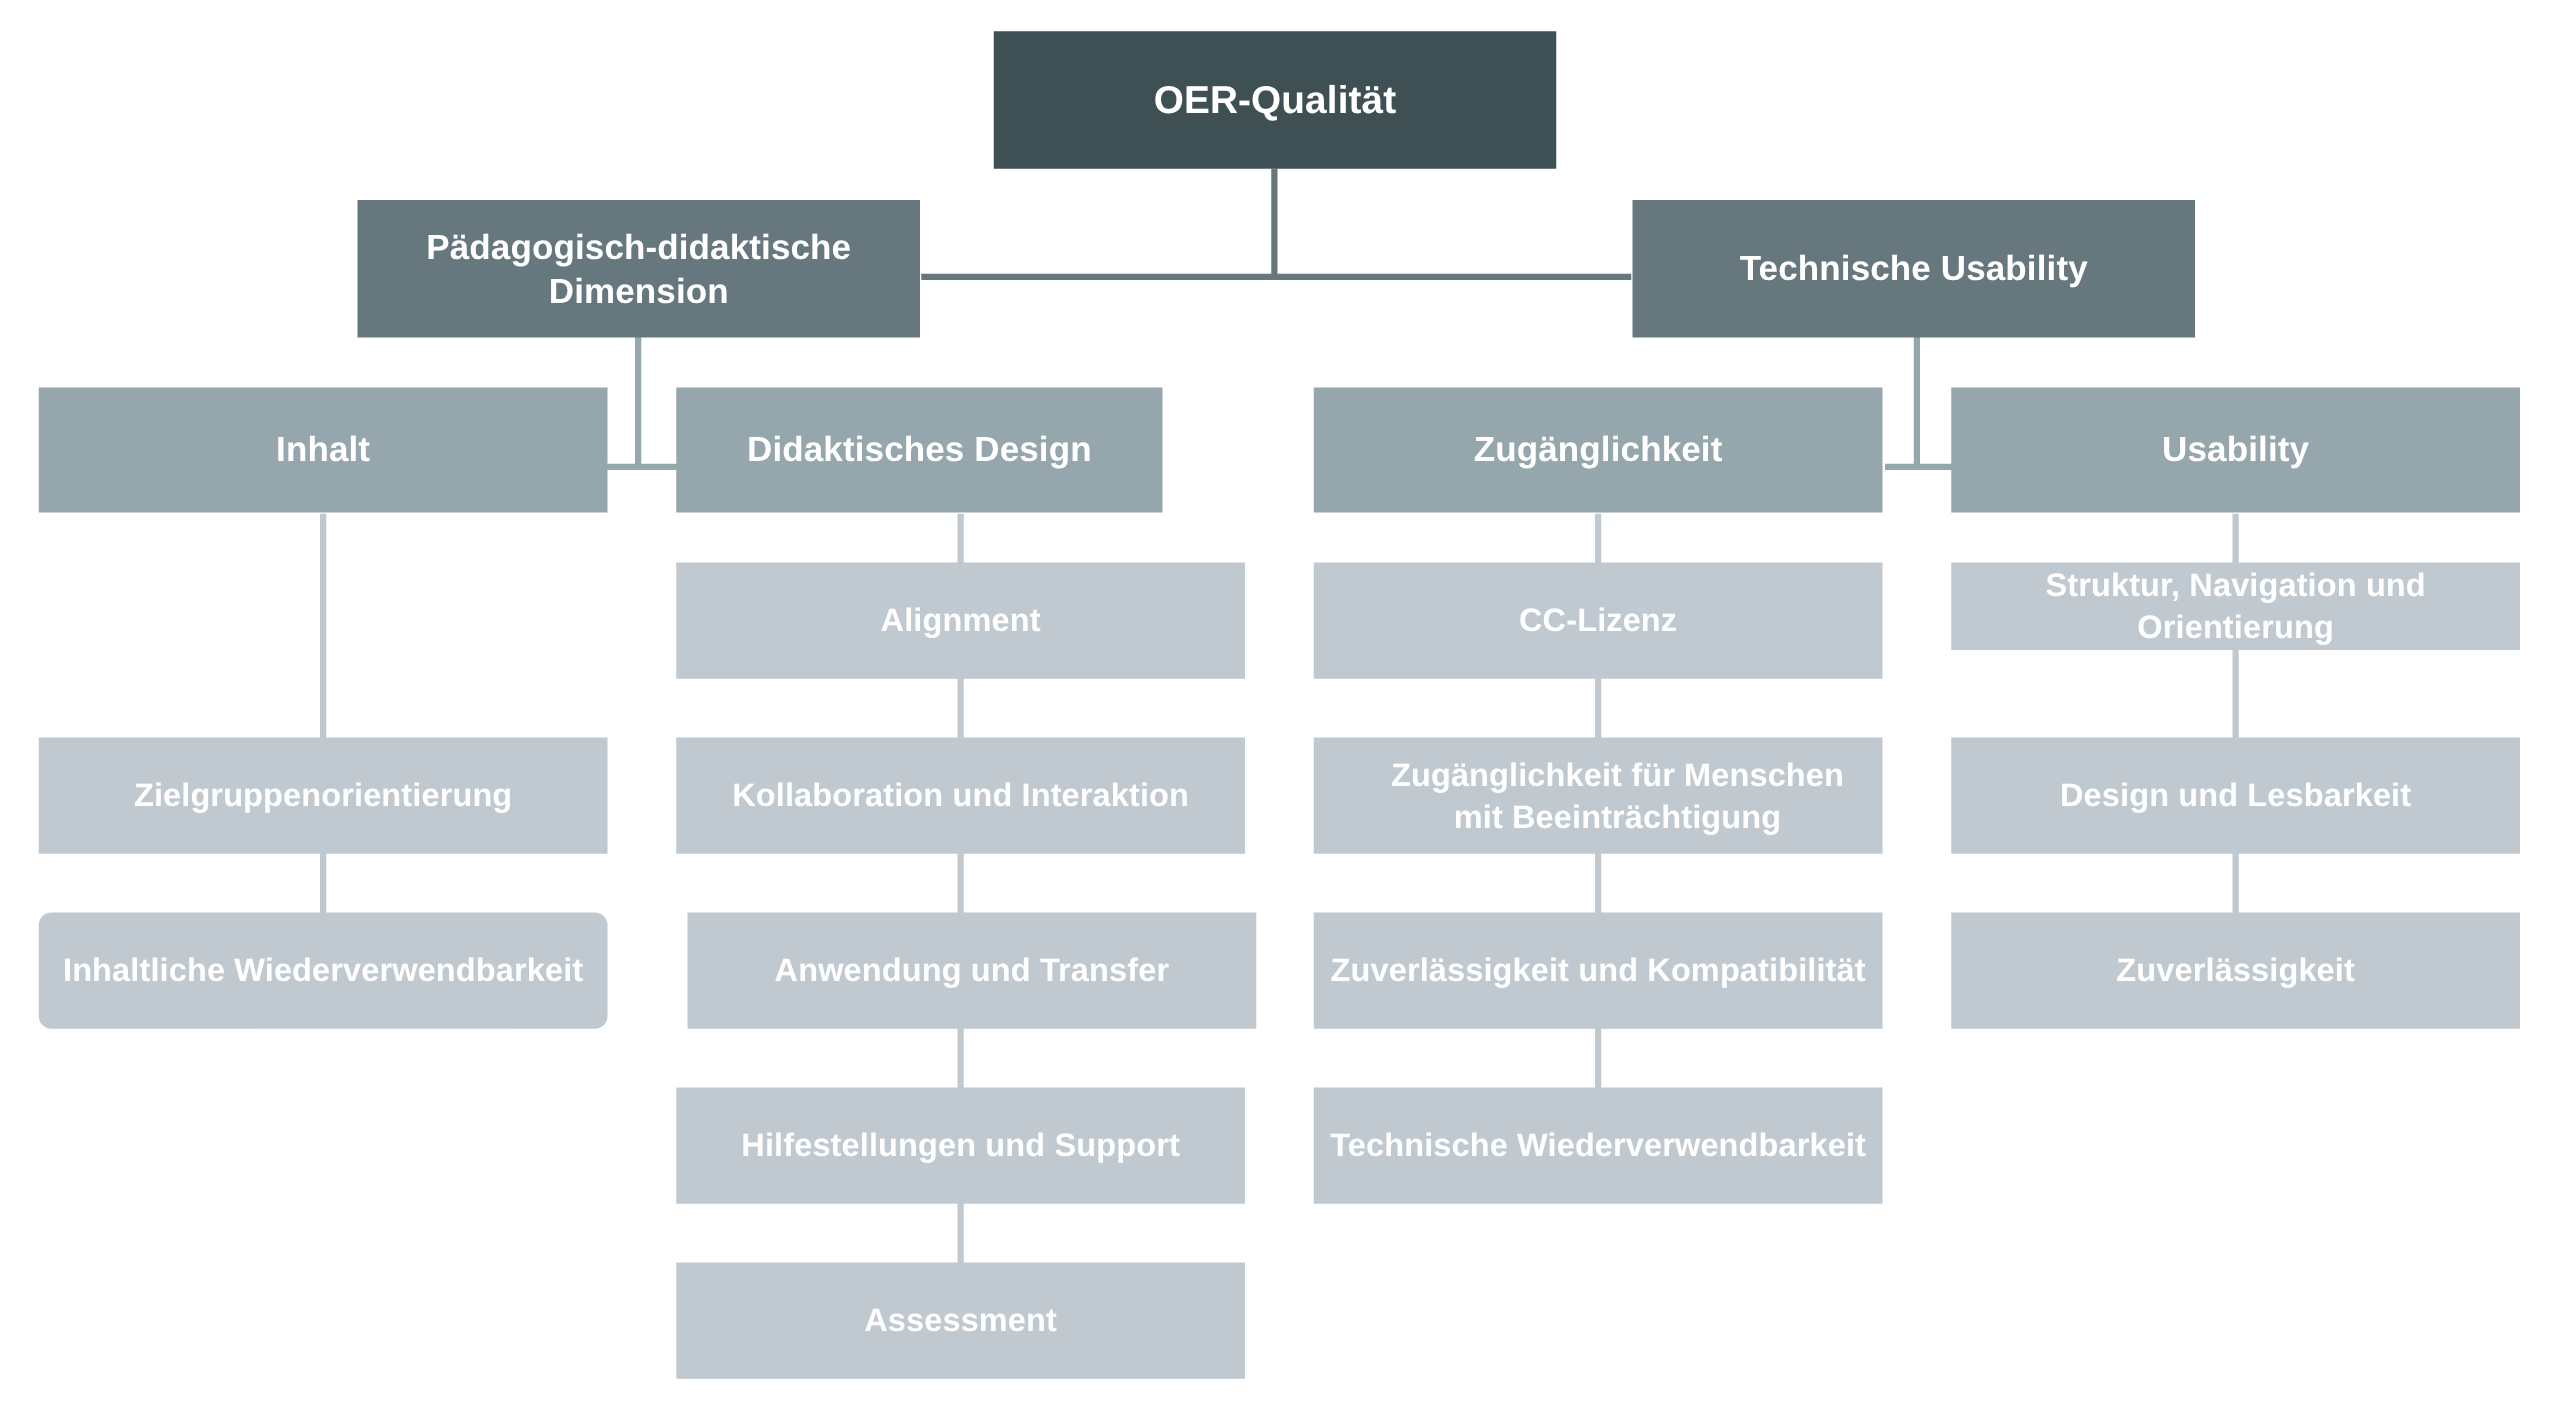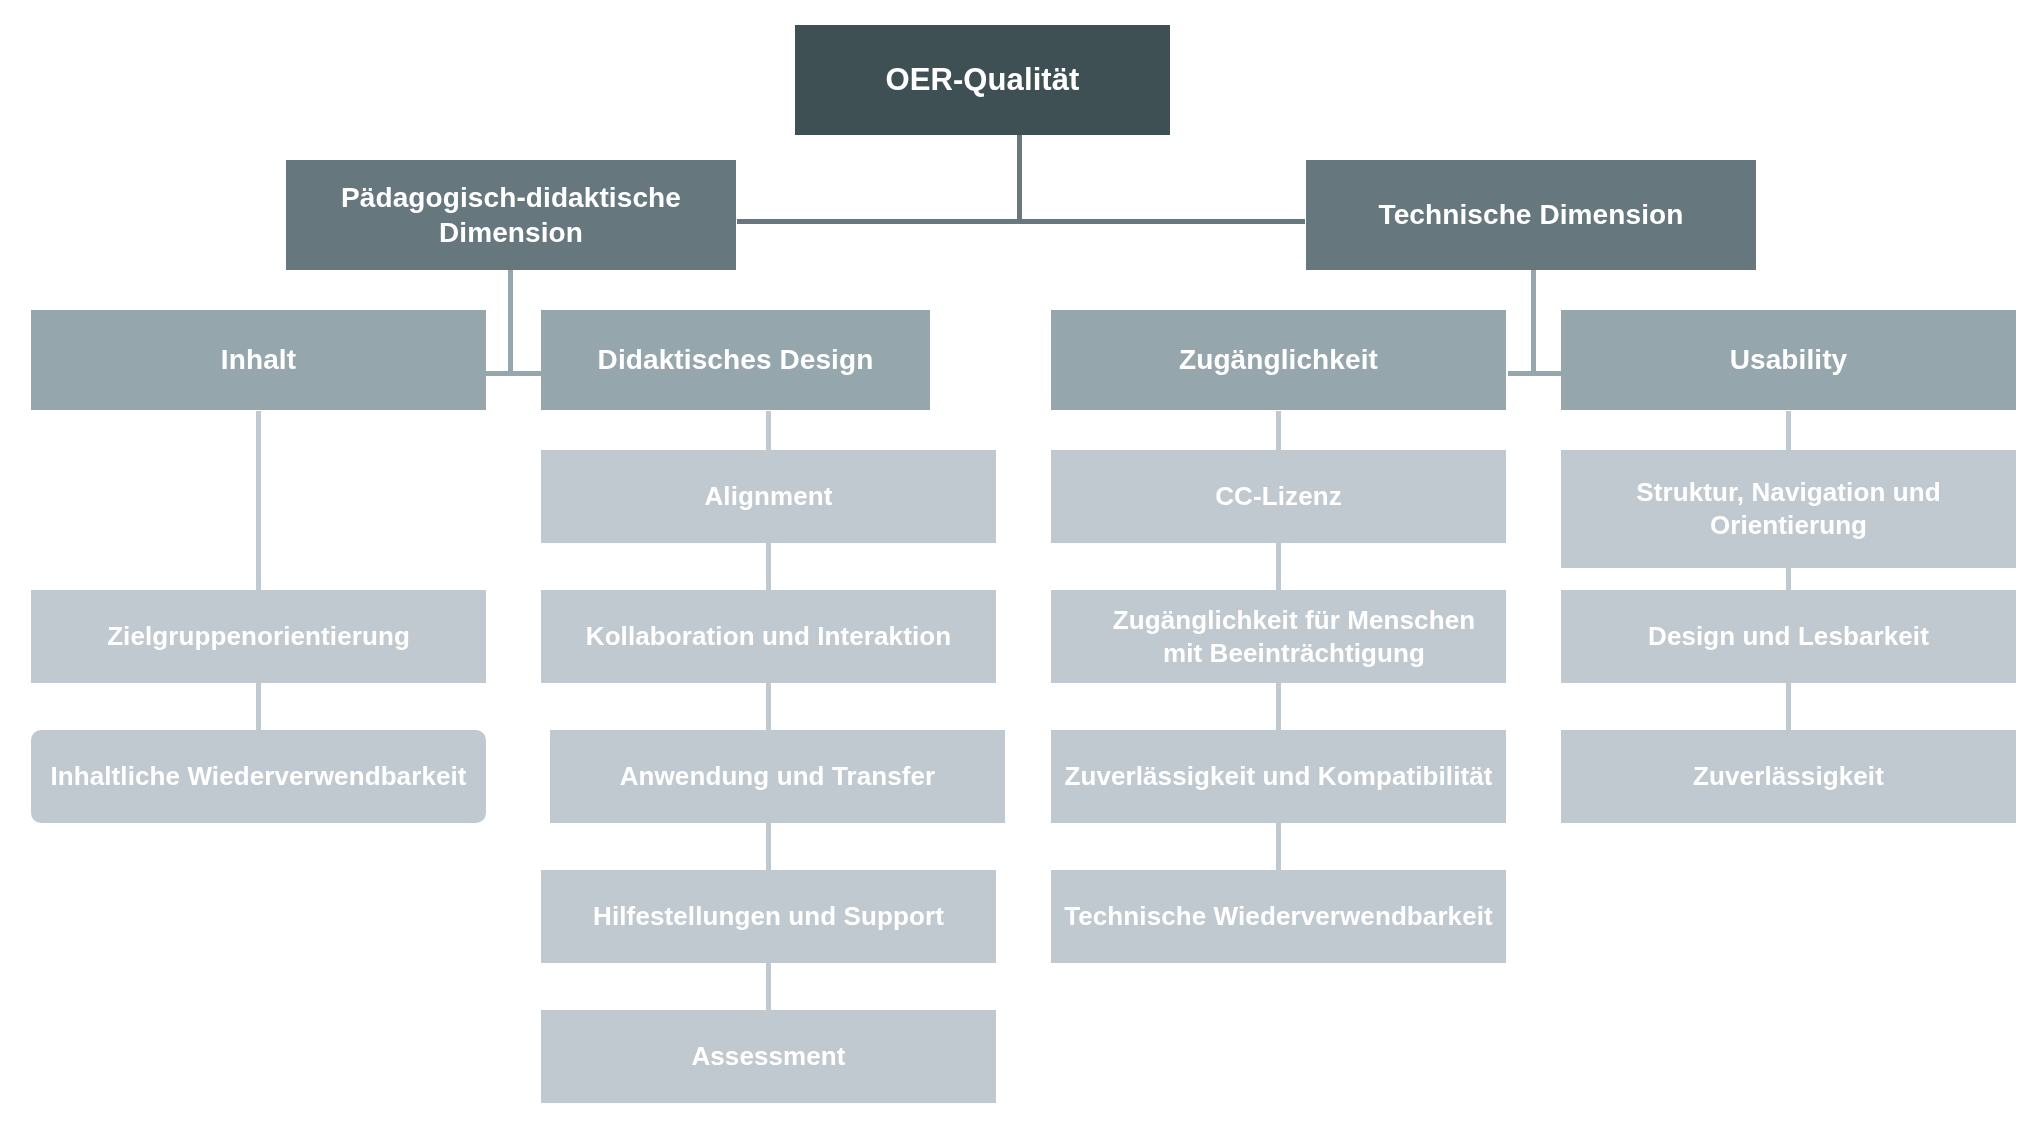--- a/index.html
+++ b/index.html
@@ -83,30 +83,30 @@
   <div class="conn conn-mid" style="left:1508px; top:371px; width:61px; height:5px;"></div>
 
   <div class="conn conn-light" style="left:256px; top:411px; width:5px; height:410px;"></div>
 
   <div class="conn conn-light" style="left:766px; top:411px; width:5px; height:690px;"></div>
 
   <div class="conn conn-light" style="left:1276px; top:411px; width:5px; height:550px;"></div>
 
   <div class="conn conn-light" style="left:1786px; top:411px; width:5px; height:410px;"></div>
 
-  <div class="node level-root" style="left:795px; top:25px; width:375px; height:110px;">
+  <div class="node level-root" style="left:795px; top:25px; width:450px; height:110px;">
     <span class="node-label">OER-Qualität</span>
   </div>
 
   <div class="node level-dim" style="left:286px; top:160px; width:450px; height:110px;">
     <span class="node-label">Pädagogisch-didaktische Dimension</span>
   </div>
 
   <div class="node level-dim" style="left:1306px; top:160px; width:450px; height:110px;">
-    <span class="node-label">Technische Dimension</span>
+    <span class="node-label">Technische Usability</span>
   </div>
 
   <div class="node level-cat" style="left:31px; top:310px; width:455px; height:100px;">
     <span class="node-label">Inhalt</span>
   </div>
 
   <div class="node level-cat" style="left:541px; top:310px; width:389px; height:100px;text-align:center;">
     <span class="node-label">Didaktisches Design</span>
   </div>
 
@@ -147,21 +147,21 @@
   <div class="node level-leaf" style="left:1051px; top:590px; width:455px; height:93px;padding-left:43px;">
     <span class="node-label">Zugänglichkeit für Menschen mit Beeinträchtigung</span>
   </div>
   <div class="node level-leaf" style="left:1051px; top:730px; width:455px; height:93px;">
     <span class="node-label">Zuverlässigkeit und Kompatibilität</span>
   </div>
   <div class="node level-leaf" style="left:1051px; top:870px; width:455px; height:93px;">
     <span class="node-label">Technische Wiederverwendbarkeit</span>
   </div>
 
-  <div class="node level-leaf" style="left:1561px; top:450px; width:455px; height:118px;">
+  <div class="node level-leaf" style="left:1561px; top:450px; width:455px; height:70px;">
     <span class="node-label">Struktur, Navigation und Orientierung</span>
   </div>
   <div class="node level-leaf" style="left:1561px; top:590px; width:455px; height:93px;">
     <span class="node-label">Design und Lesbarkeit</span>
   </div>
   <div class="node level-leaf" style="left:1561px; top:730px; width:455px; height:93px;">
     <span class="node-label">Zuverlässigkeit</span>
   </div>
 
 </div>

